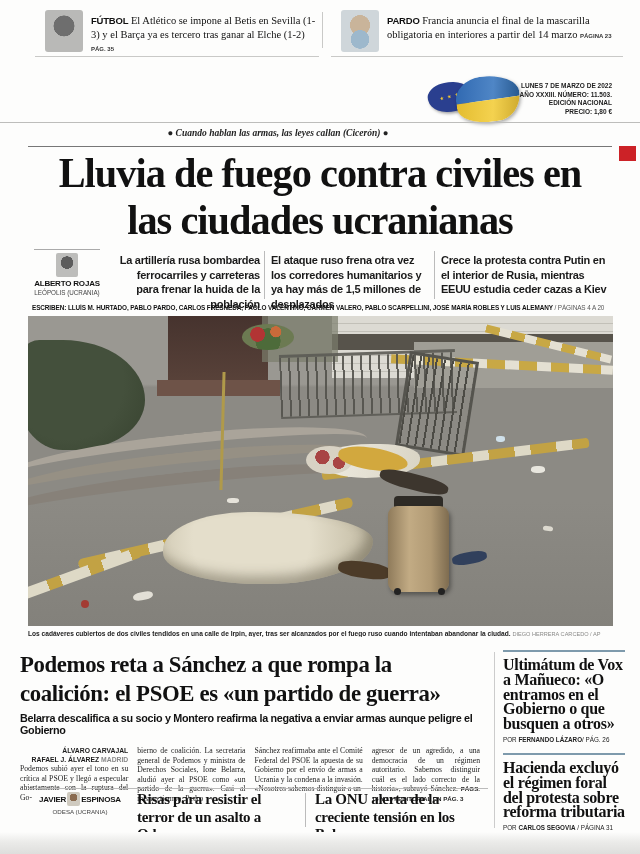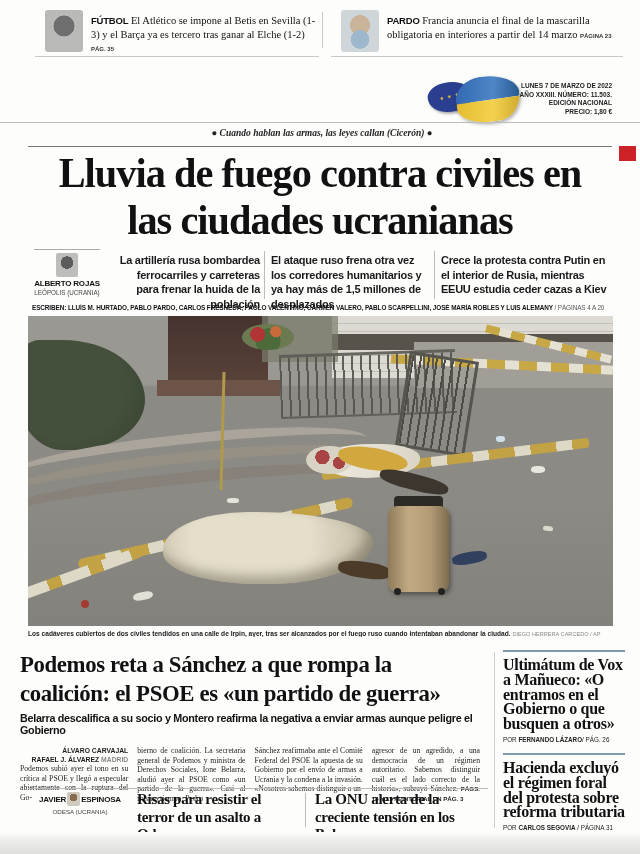--- a/index.html
+++ b/index.html
@@ -34,21 +34,21 @@
   .flag-eu .stars { position:absolute; inset:0; color:#f5c832; font-size:5px; text-align:center; line-height:30px; letter-spacing:1px;}
   .flag-ua { position:absolute; left:30px; top:2px; width:64px; height:46px; transform:rotate(-8deg);
     border-radius:45% 60% 40% 55%/50% 45% 60% 40%; overflow:hidden; box-shadow:1px 2px 4px rgba(0,0,0,.35); }
   .flag-ua .b { height:52%; background:linear-gradient(100deg,#2e67b0,#4f86c6 60%,#27598f); }
   .flag-ua .y { height:48%; background:linear-gradient(100deg,#e3bc2f,#f4d24f 55%,#caa52a); }
   .edition { position:absolute; right:0; top:26px; text-align:right;
     font-family:"Liberation Sans", sans-serif; font-weight:bold; font-size:6.5px; line-height:8.5px; color:#222; }
   .mast-rule { position:absolute; left:0; top:122px; width:640px; height:1px; background:#bdbdbb; }
 
   .motto { position:absolute; left:0; top:128px; width:556px; text-align:center;
-    font-style:italic; font-weight:bold; font-size:9.5px; color:#222;margin-left:44px; }
+    font-style:italic; font-weight:bold; font-size:9.5px; color:#222; }
 
   
   .head-rule { position:absolute; left:28px; top:146px; width:584px; height:1px; background:#777; }
   .red-box { position:absolute; right:4px; top:146px; width:17px; height:15px; background:#cc2227; }
   .lead-headline { position:absolute; left:28px; top:150px; width:584px; text-align:center;
     font-weight:bold; font-size:42px; line-height:47px; letter-spacing:-1px;
     transform:scaleX(.96); transform-origin:center; }
 
   .deck-row { position:absolute; left:28px; top:251px; width:584px; height:52px; }
   .byline-box { position:absolute; left:0; top:0; width:78px; text-align:center; }

